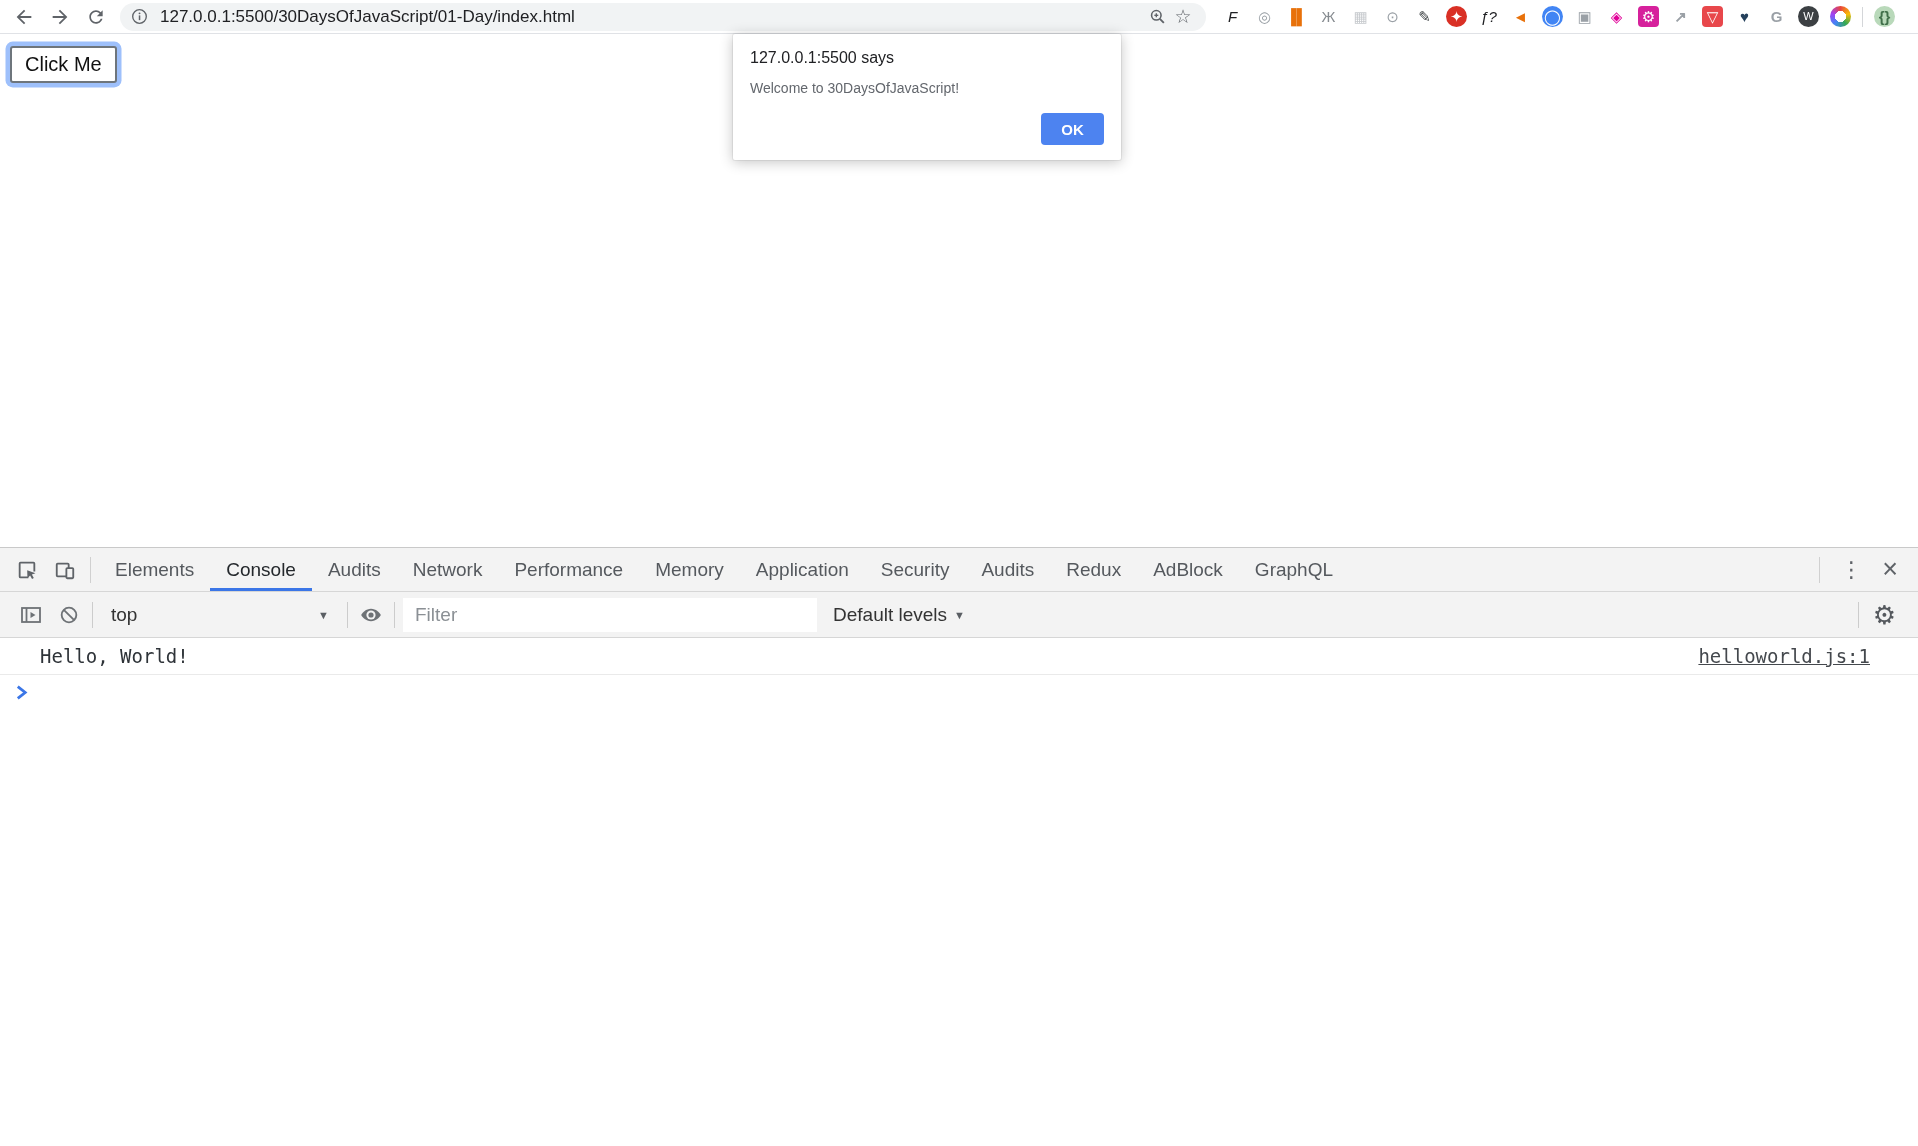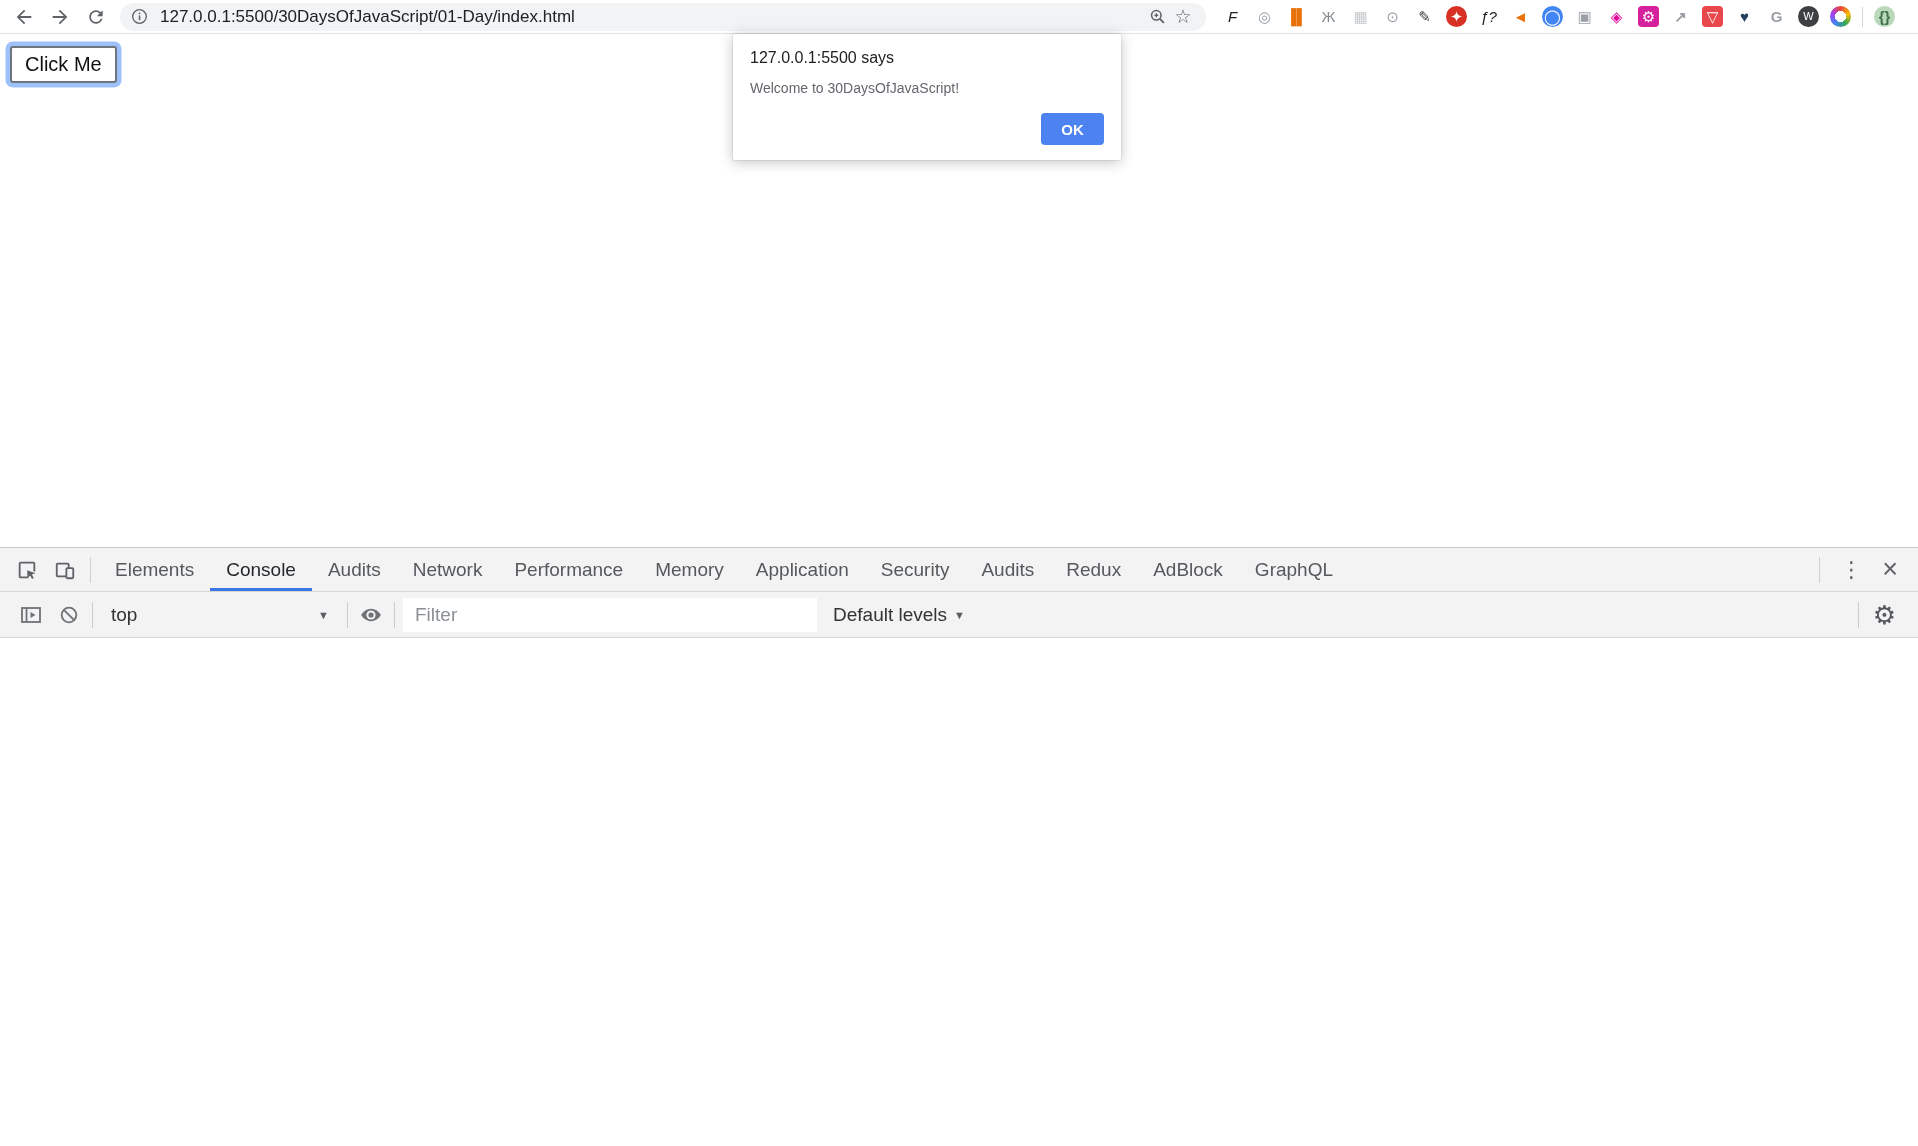--- a/index.html
+++ b/index.html
@@ -227,13 +227,24 @@
     <input class="filter-input" type="text" placeholder="Filter" style="">
     <div class="levels">
       <span>Default levels</span>
       <span class="arrow">▼</span>
     </div>
     <span class="ct-spacer"></span>
     <span class="ct-sep"></span>
     <span class="gear">⚙</span>
   </div>
 
+  <div class="console-area">
+    <div class="msg-row">
+      <span>Hello, World!</span>
+      <span class="src-link">helloworld.js:1</span>
+    </div>
+    <div class="prompt-row">
+      <svg width="17" height="17" viewBox="0 0 16 16">
+          <path d="M4.5 2.5 L11.5 8 L4.5 13.5" fill="none" stroke="#3b76e7" stroke-width="2.6"></path>
+        </svg>
+    </div>
+  </div>
 </div>
 
 </body></html>

